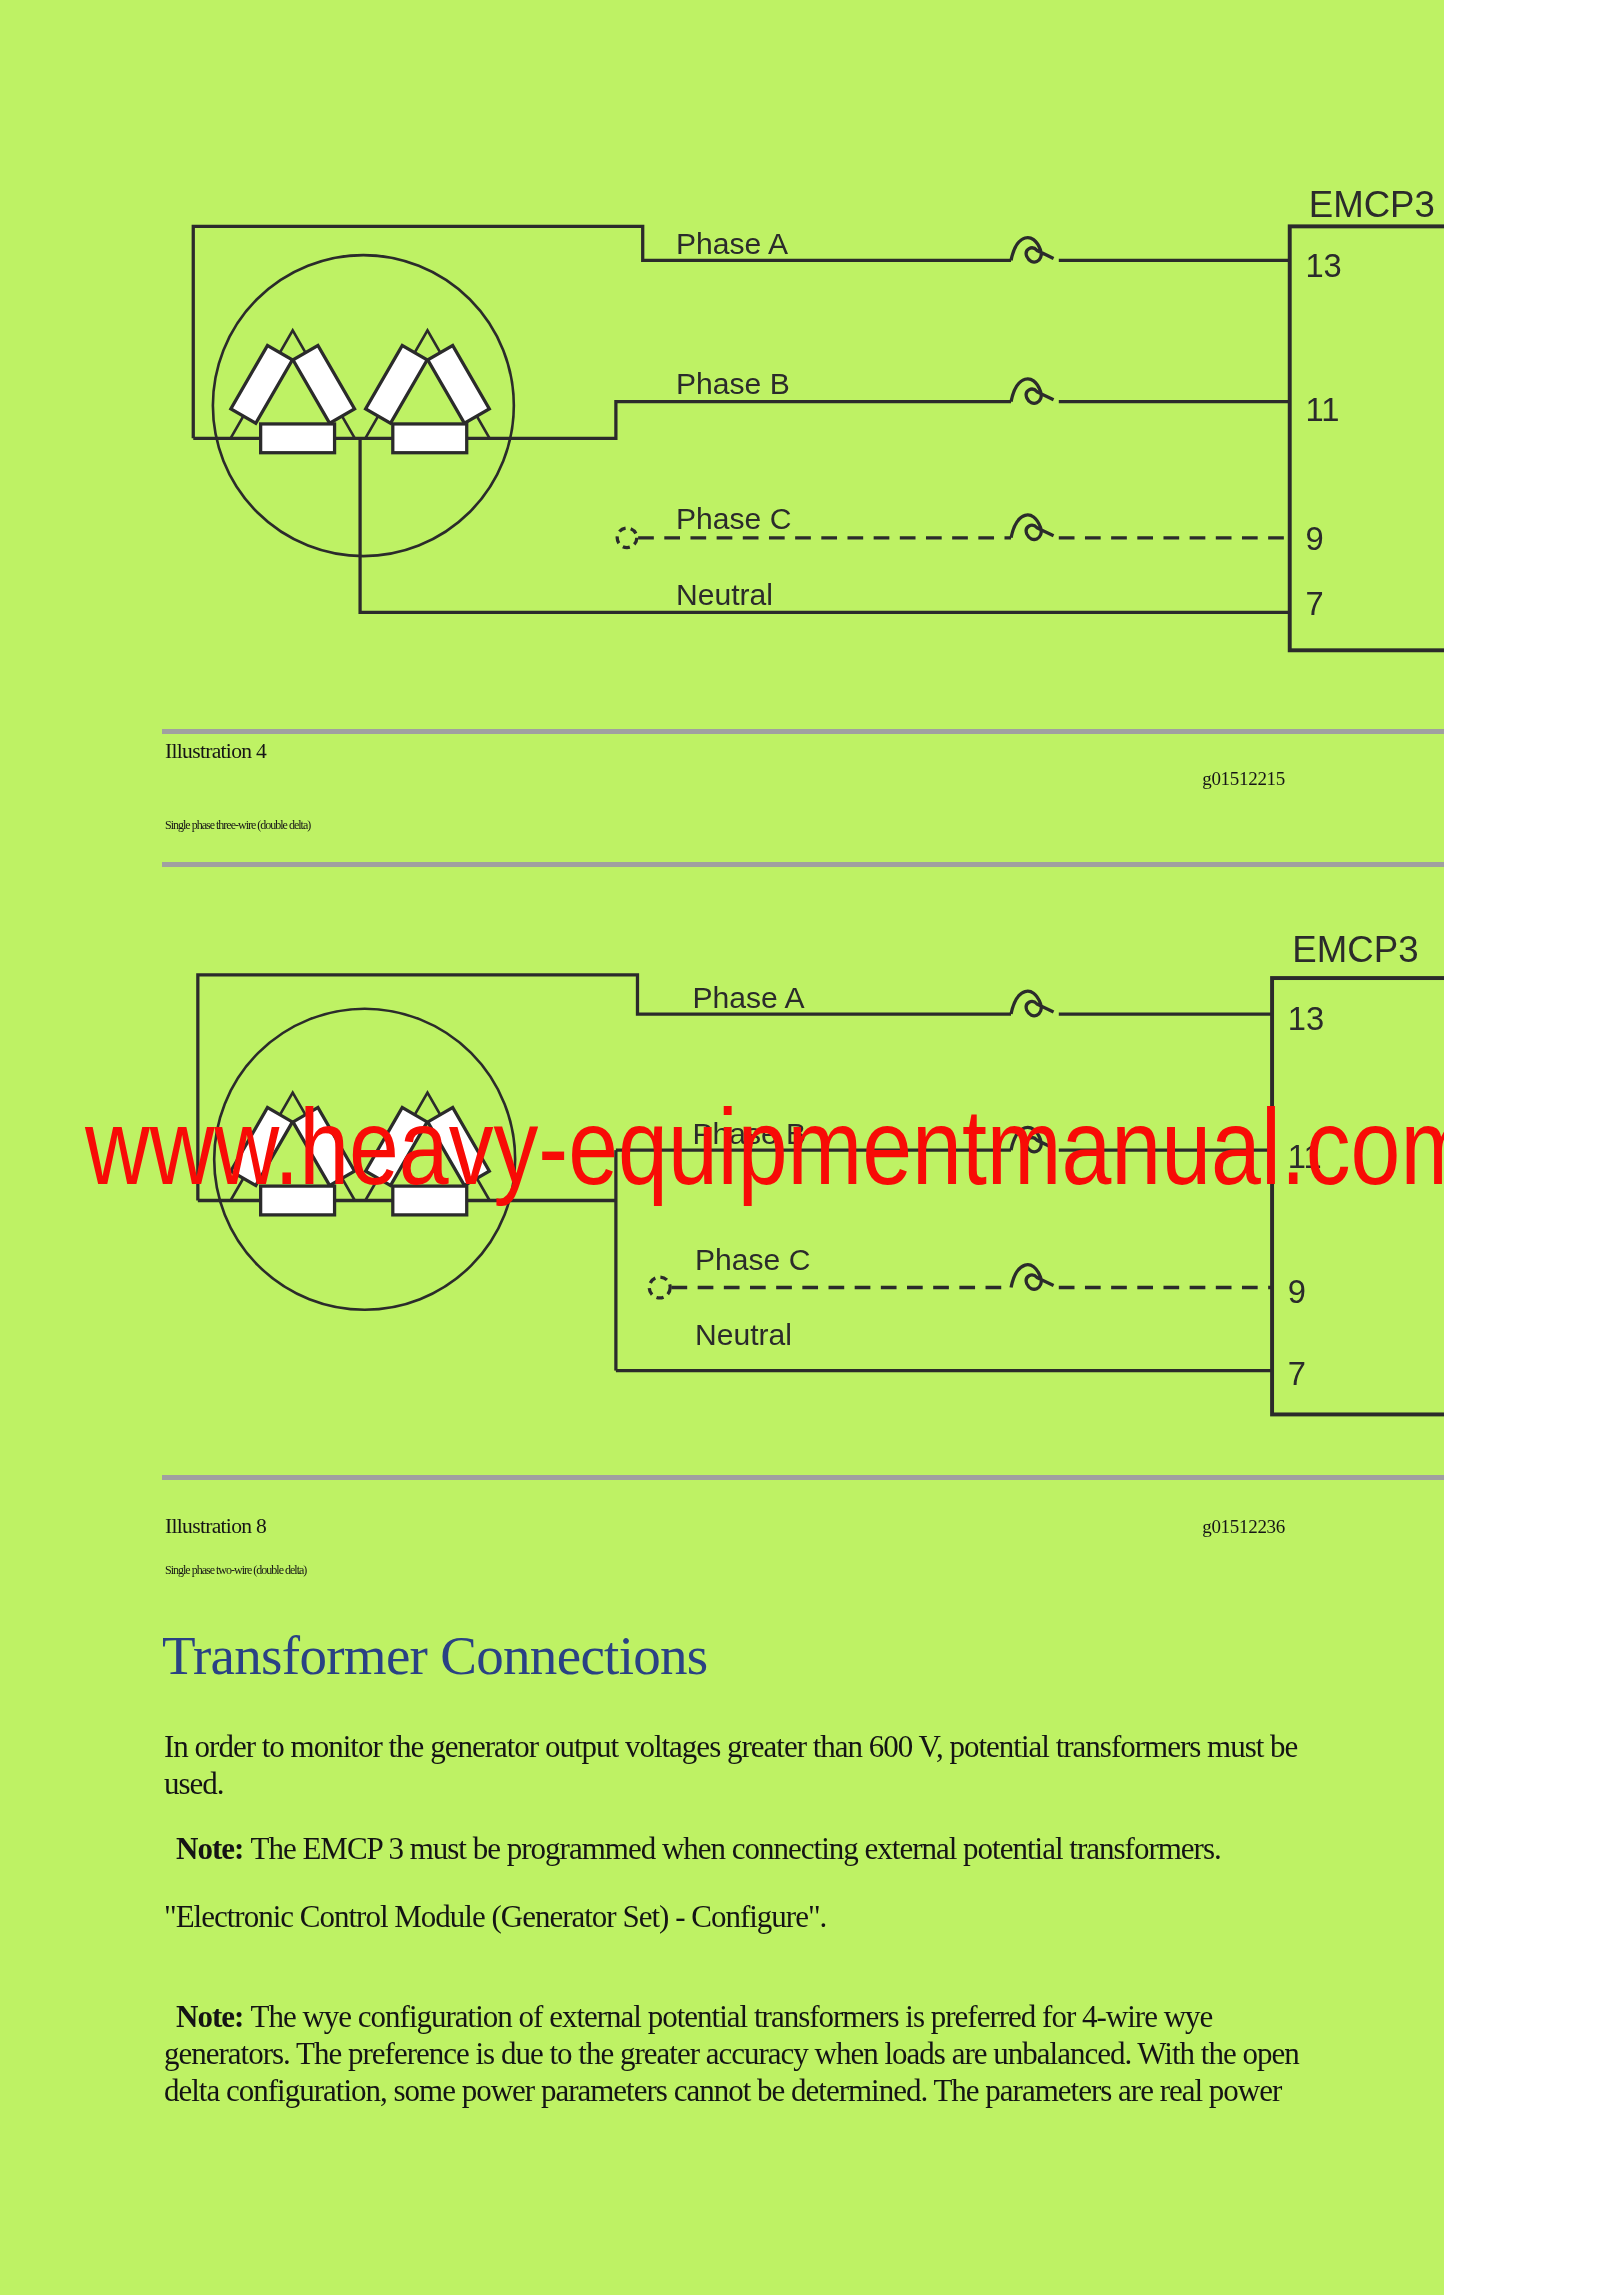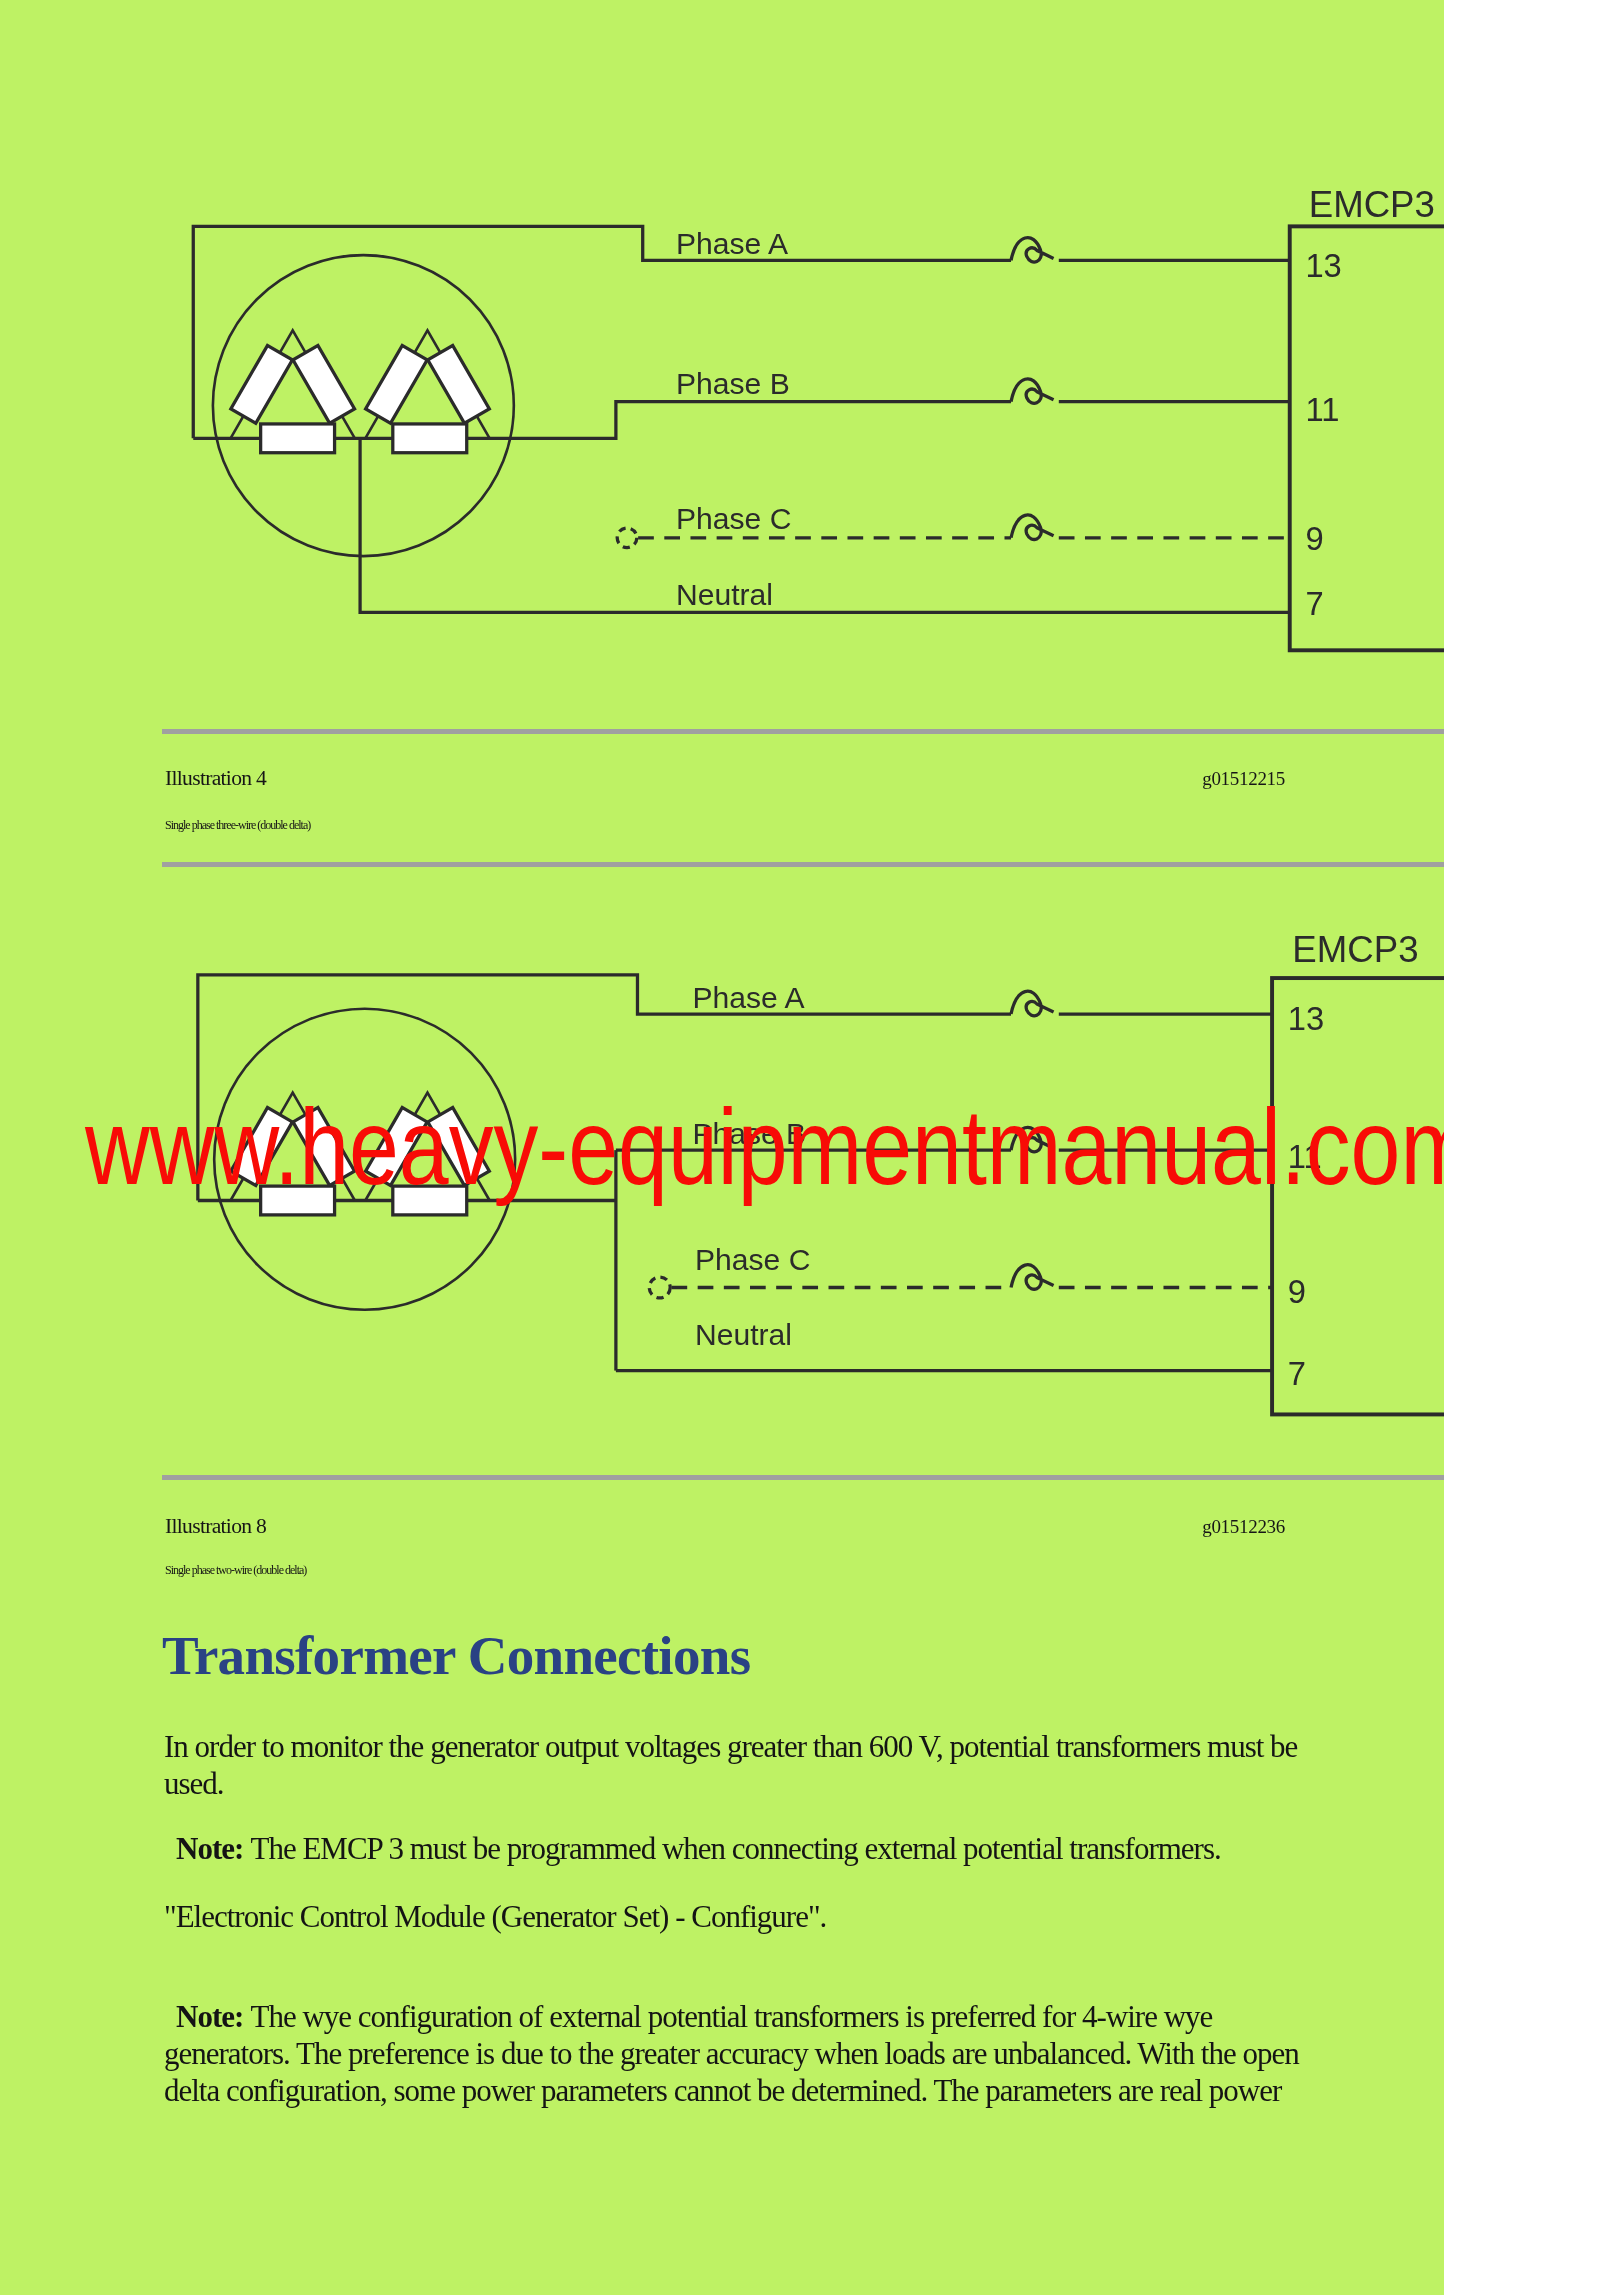--- a/index.html
+++ b/index.html
@@ -13,21 +13,21 @@
   svg .boxrect{stroke:#2b2b2b;stroke-width:6;fill:none;}
   svg .dcirc{stroke:#2b2b2b;stroke-width:5;fill:none;stroke-dasharray:11 8;}
   svg text{font-family:"Liberation Sans",sans-serif;fill:#2b2b2b;}
   svg .lbl{font-size:46px;}
   svg .term{font-size:50px;}
   svg .dev{font-size:56px;}
   .rule{position:absolute;left:162px;width:1303px;height:4.6px;background:#a0a0a0;z-index:2;}
   .cap{position:absolute;left:165px;font-size:21.6px;letter-spacing:-0.7px;line-height:25px;z-index:2;color:#161616;}
   .capcode{position:absolute;right:159px;font-size:19px;letter-spacing:-0.3px;line-height:25px;z-index:2;color:#161616;}
   .subcap{position:absolute;left:165px;font-size:12px;letter-spacing:-1px;line-height:23.6px;z-index:2;color:#161616;}
-  .heading{position:absolute;left:162px;font-size:55px;font-weight:bold;letter-spacing:-0.7px;
+  .heading{position:absolute;left:162px;font-size:55px;font-weight:normal;letter-spacing:-0.7px;
            line-height:59px;z-index:2;white-space:nowrap;}
   .para{position:absolute;left:164px;width:1315px;font-size:31px;letter-spacing:-1px;
         line-height:37px;z-index:2;color:#141414;}
   .tline{white-space:nowrap;}
   .bold{font-weight:bold;margin-right:7.2px;margin-left:12px;}
   .watermark{position:absolute;left:85px;top:1093px;z-index:10;font-family:"Liberation Sans",sans-serif;
              font-size:108px;line-height:108px;white-space:nowrap;transform:scaleX(0.83);
              transform-origin:0 0;font-weight:400;}
 </style>
 </head>
@@ -136,21 +136,21 @@
       <text class="term" x="1968" y="2117">7</text>
 
       <text class="lbl" x="1058" y="1540">Phase A</text>
       <text class="lbl" x="1058" y="1748">Phase B</text>
       <text class="lbl" x="1062" y="1942">Phase C</text>
       <text class="lbl" x="1062" y="2056">Neutral</text>
     </g>
   </svg>
 
   <div class="rule" style="top:729px"></div>
-  <div class="cap" style="top:766px">Illustration 4</div>
+  <div class="cap" style="top:739px">Illustration 4</div>
   <div class="capcode" style="top:766px">g01512215</div>
   <div class="subcap" style="top:814px">Single phase three-wire (double delta)</div>
   <div class="rule" style="top:862px"></div>
 
   <div class="rule" style="top:1475px"></div>
   <div class="cap" style="top:1514px">Illustration 8</div>
   <div class="capcode" style="top:1514px">g01512236</div>
   <div class="subcap" style="top:1559px">Single phase two-wire (double delta)</div>
 
   <div class="heading" style="top:1626px;color:#2a4284">Transformer Connections</div>

